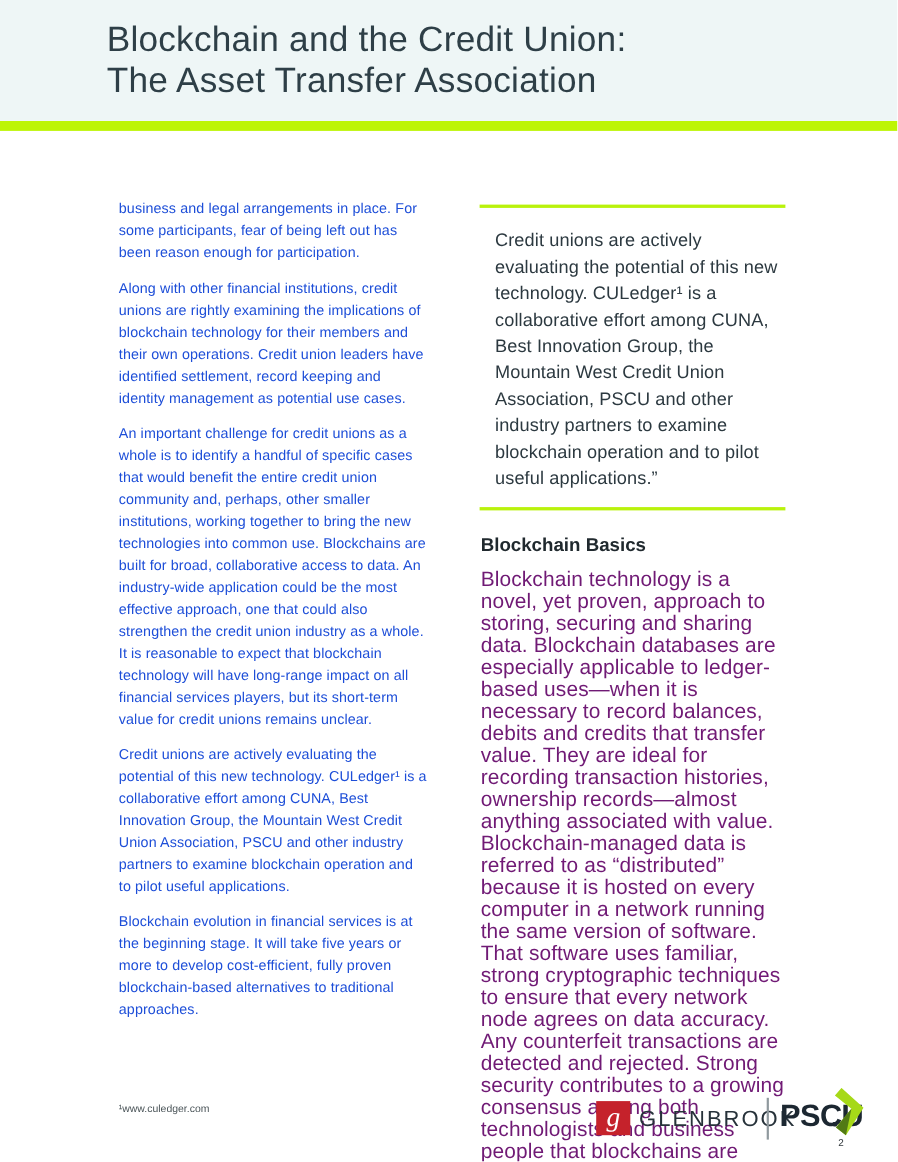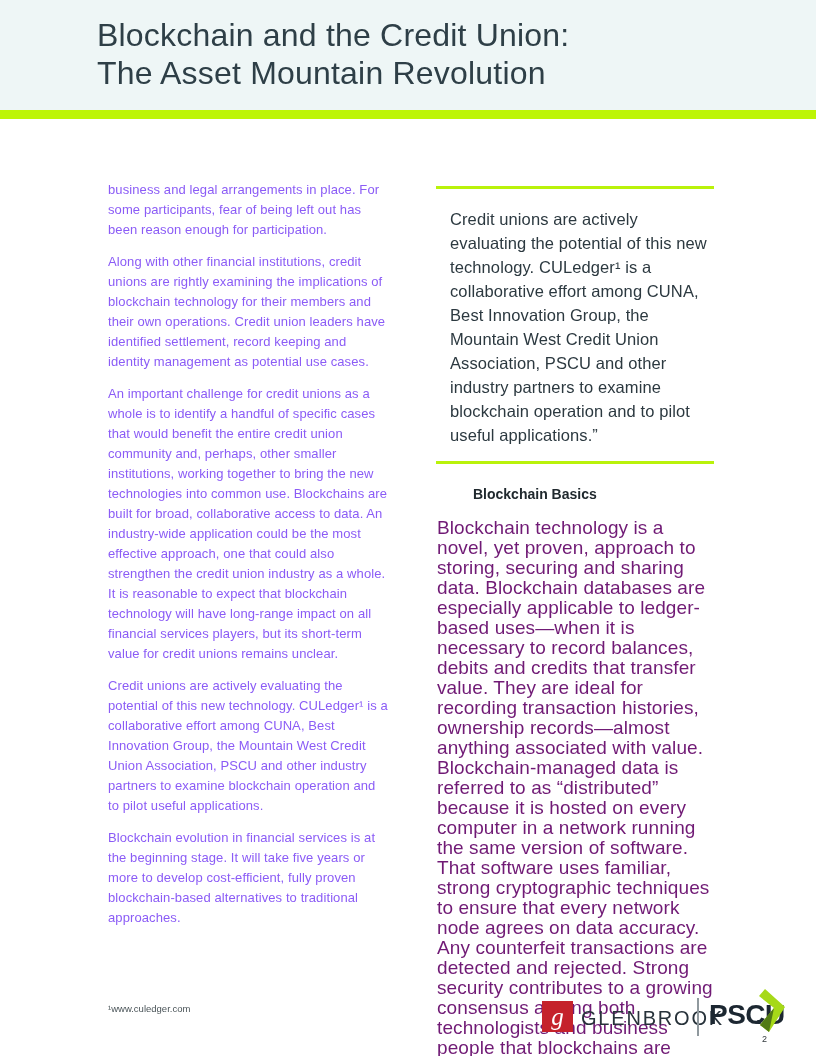--- a/index.html
+++ b/index.html
@@ -8,30 +8,30 @@
     font-family:"Liberation Sans", sans-serif;color:#3f484c;
   }
   .header-band{position:absolute;left:0;top:0;width:816px;height:110px;background:#eef6f6;}
   .doc-title{
     position:absolute;left:97px;top:16px;font-size:32px;line-height:38px;
     font-weight:300;color:#2e3f47;letter-spacing:0.2px;
   }
   .accent-bar{position:absolute;left:0;top:110px;width:816px;height:9px;background:#bdf506;}
 
   .col-left{position:absolute;left:108px;top:180px;width:282px;}
-  .col-left p{margin:0 0 12px 0;font-size:13px;line-height:20px;color:#8b5cf6;letter-spacing:0.1px;}
+  .col-left p{margin:0 0 12px 0;font-size:13px;line-height:20px;color:#1d4ed8;letter-spacing:0.1px;}
 
   .quote-rule-top{position:absolute;left:436px;top:186px;width:278px;height:3px;background:#b9f20b;}
   .quote-rule-bottom{position:absolute;left:436px;top:461px;width:278px;height:3px;background:#b9f20b;}
   .quote-text{
     position:absolute;left:450px;top:207px;width:258px;
     font-size:16.5px;line-height:24px;color:#2c3940;letter-spacing:0.1px;
   }
   .basics-heading{
-    position:absolute;left:437px;top:486px;font-size:14px;font-weight:bold;color:#20292e;margin-left:36px;
+    position:absolute;left:437px;top:486px;font-size:17px;font-weight:bold;color:#20292e;
   }
   .basics-para{
     position:absolute;left:437px;top:518px;width:281px;
     font-size:19px;line-height:20px;color:#701a75;letter-spacing:0.1px;
   }
 
   .footnote{
     position:absolute;left:108px;top:1003px;font-size:9.5px;color:#4a5458;
   }
 
@@ -54,21 +54,21 @@
   .page-number{position:absolute;left:762px;top:1034px;font-size:9px;color:#333a3e;}
 </style>
 </head>
 <body>
 
 <div class="page">
 
   <div class="header-band"></div>
   <div class="doc-title">
     <div>Blockchain and the Credit Union:</div>
-    <div>The Asset Mountain Revolution</div>
+    <div>The Asset Transfer Association</div>
   </div>
   <div class="accent-bar"></div>
 
   <div class="col-left">
     <p>business and legal arrangements in place. For some participants, fear of being left out has been reason enough for participation.</p>
     <p>Along with other financial institutions, credit unions are rightly examining the implications of blockchain technology for their members and their own operations. Credit union leaders have identified settlement, record keeping and identity management as potential use cases.</p>
     <p>An important challenge for credit unions as a whole is to identify a handful of specific cases that would benefit the entire credit union community and, perhaps, other smaller institutions, working together to bring the new technologies into common use. Blockchains are built for broad, collaborative access to data. An industry-wide application could be the most effective approach, one that could also strengthen the credit union industry as a whole. It is reasonable to expect that blockchain technology will have long-range impact on all financial services players, but its short-term value for credit unions remains unclear.</p>
     <p>Credit unions are actively evaluating the potential of this new technology. CULedger¹ is a collaborative effort among CUNA, Best Innovation Group, the Mountain West Credit Union Association, PSCU and other industry partners to examine blockchain operation and to pilot useful applications.</p>
     <p>Blockchain evolution in financial services is at the beginning stage. It will take five years or more to develop cost-efficient, fully proven blockchain-based alternatives to traditional approaches.</p>
   </div>

